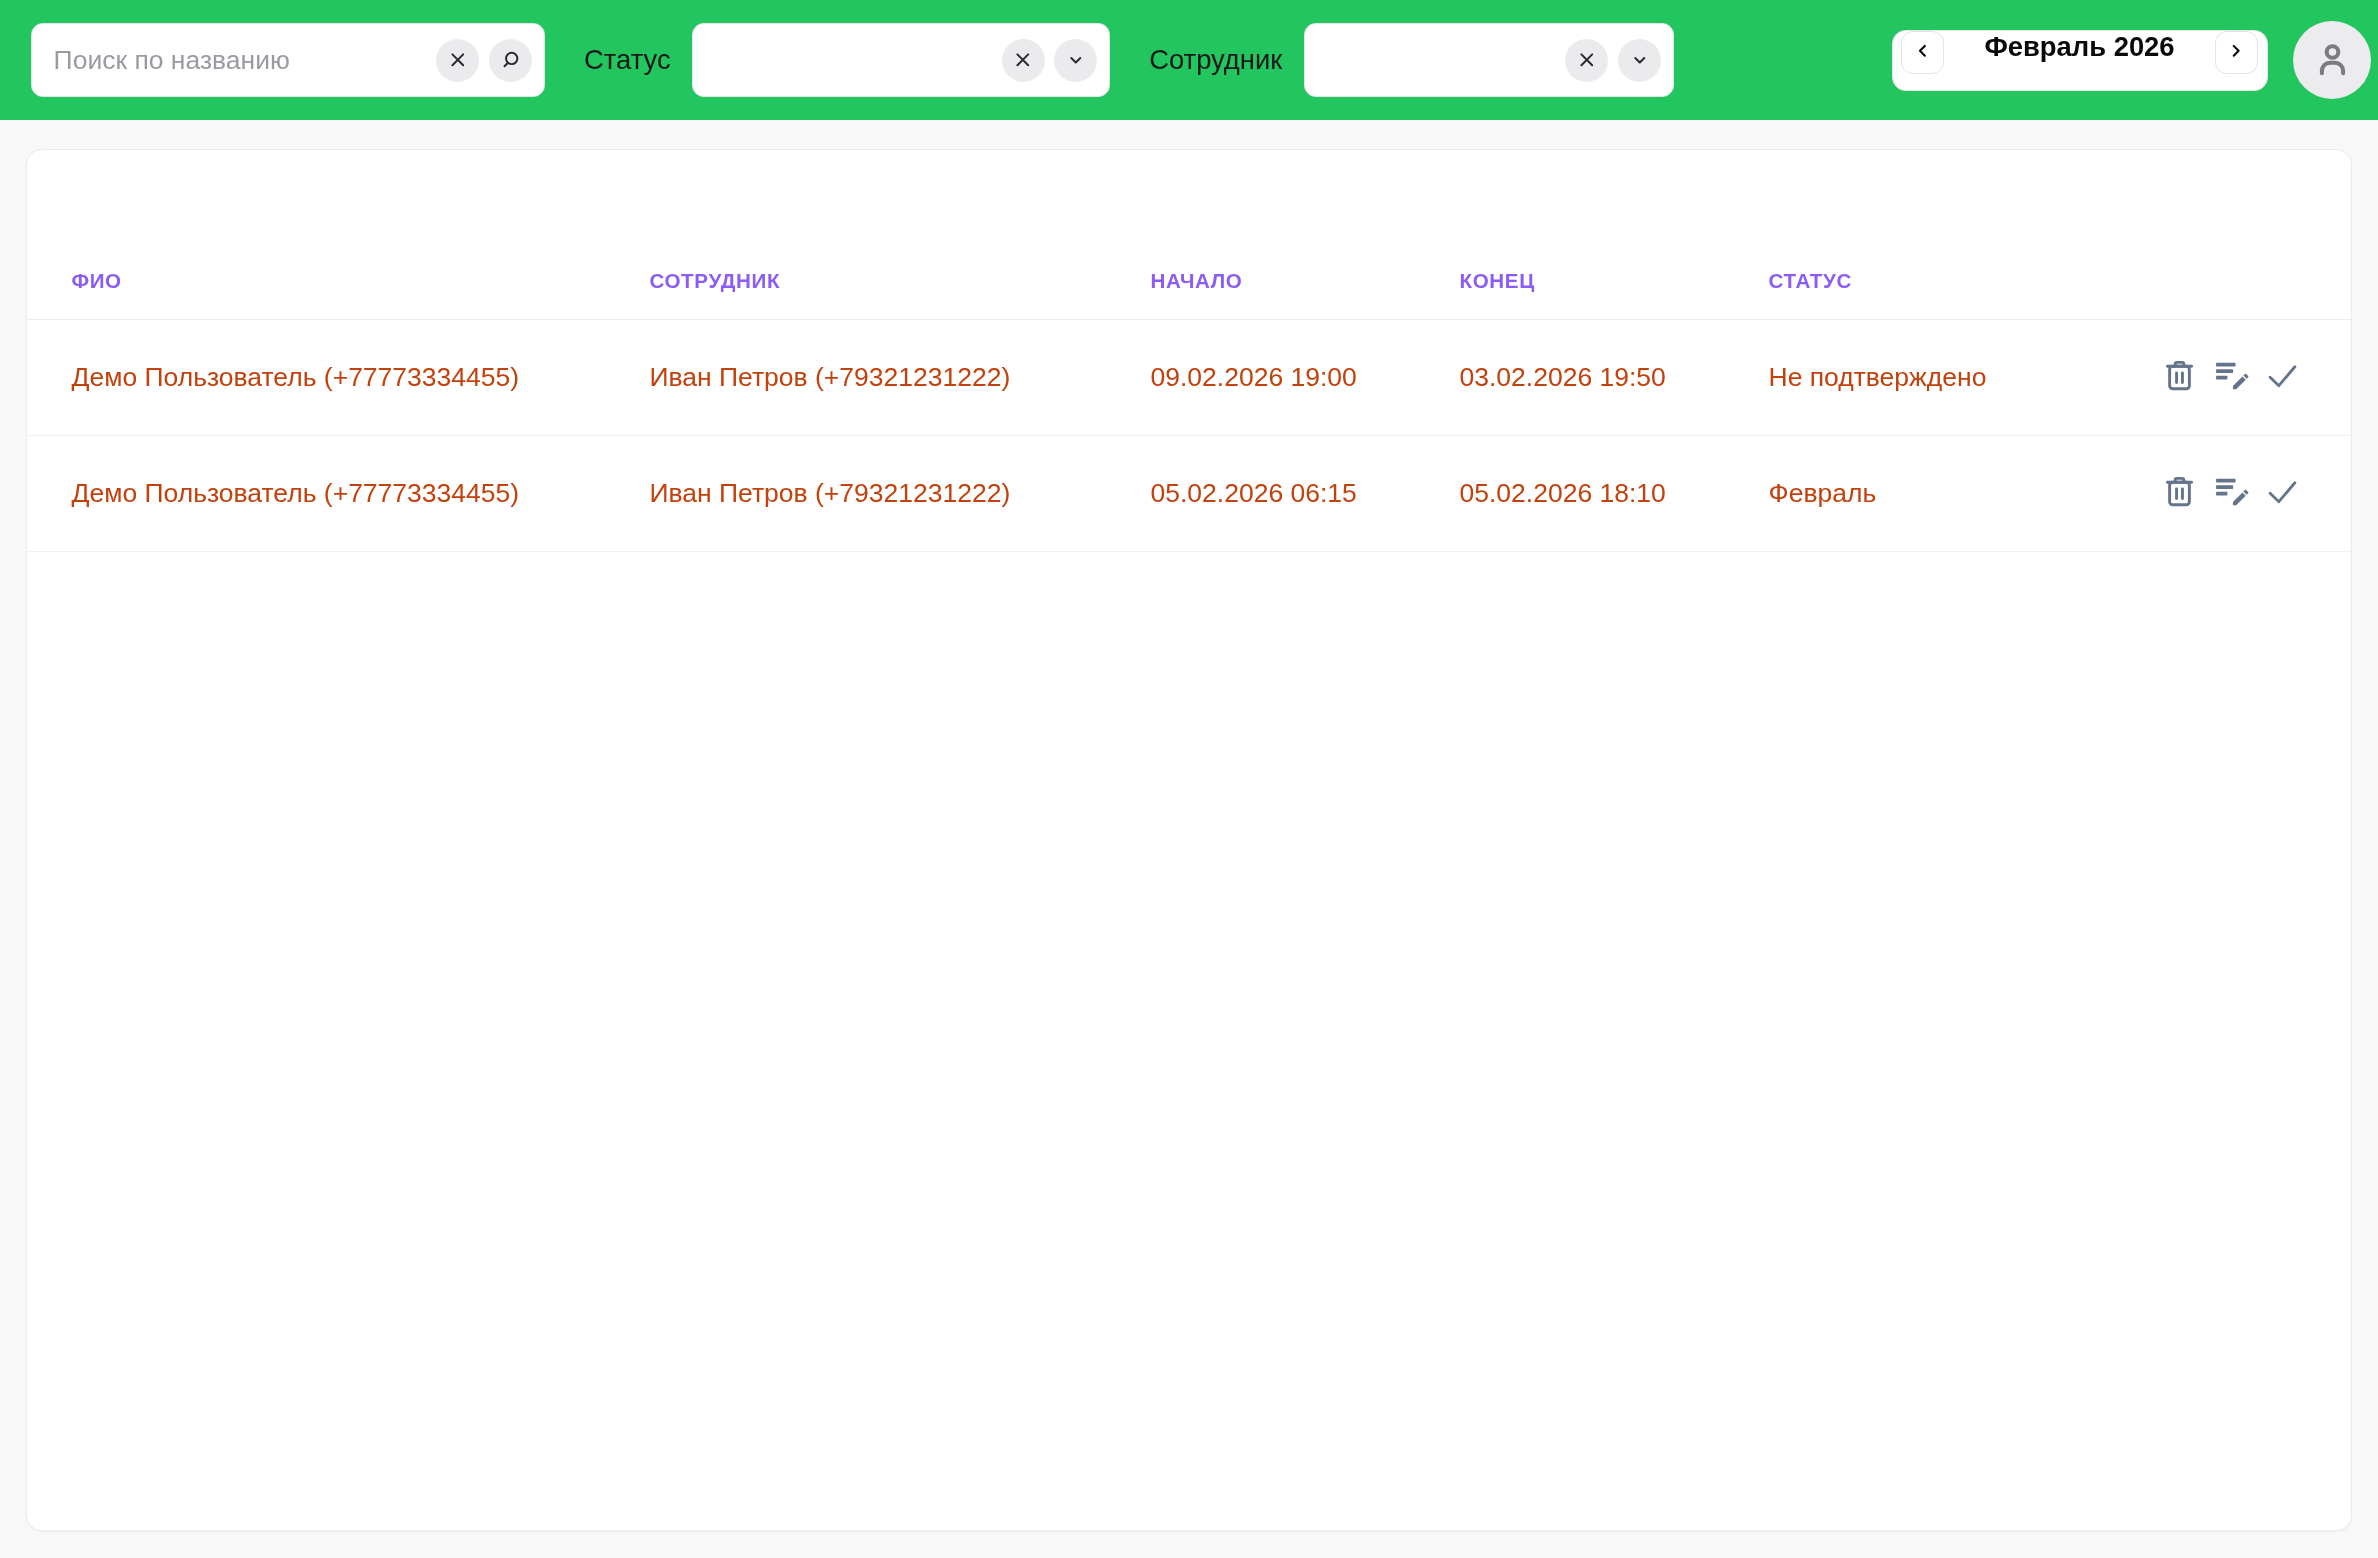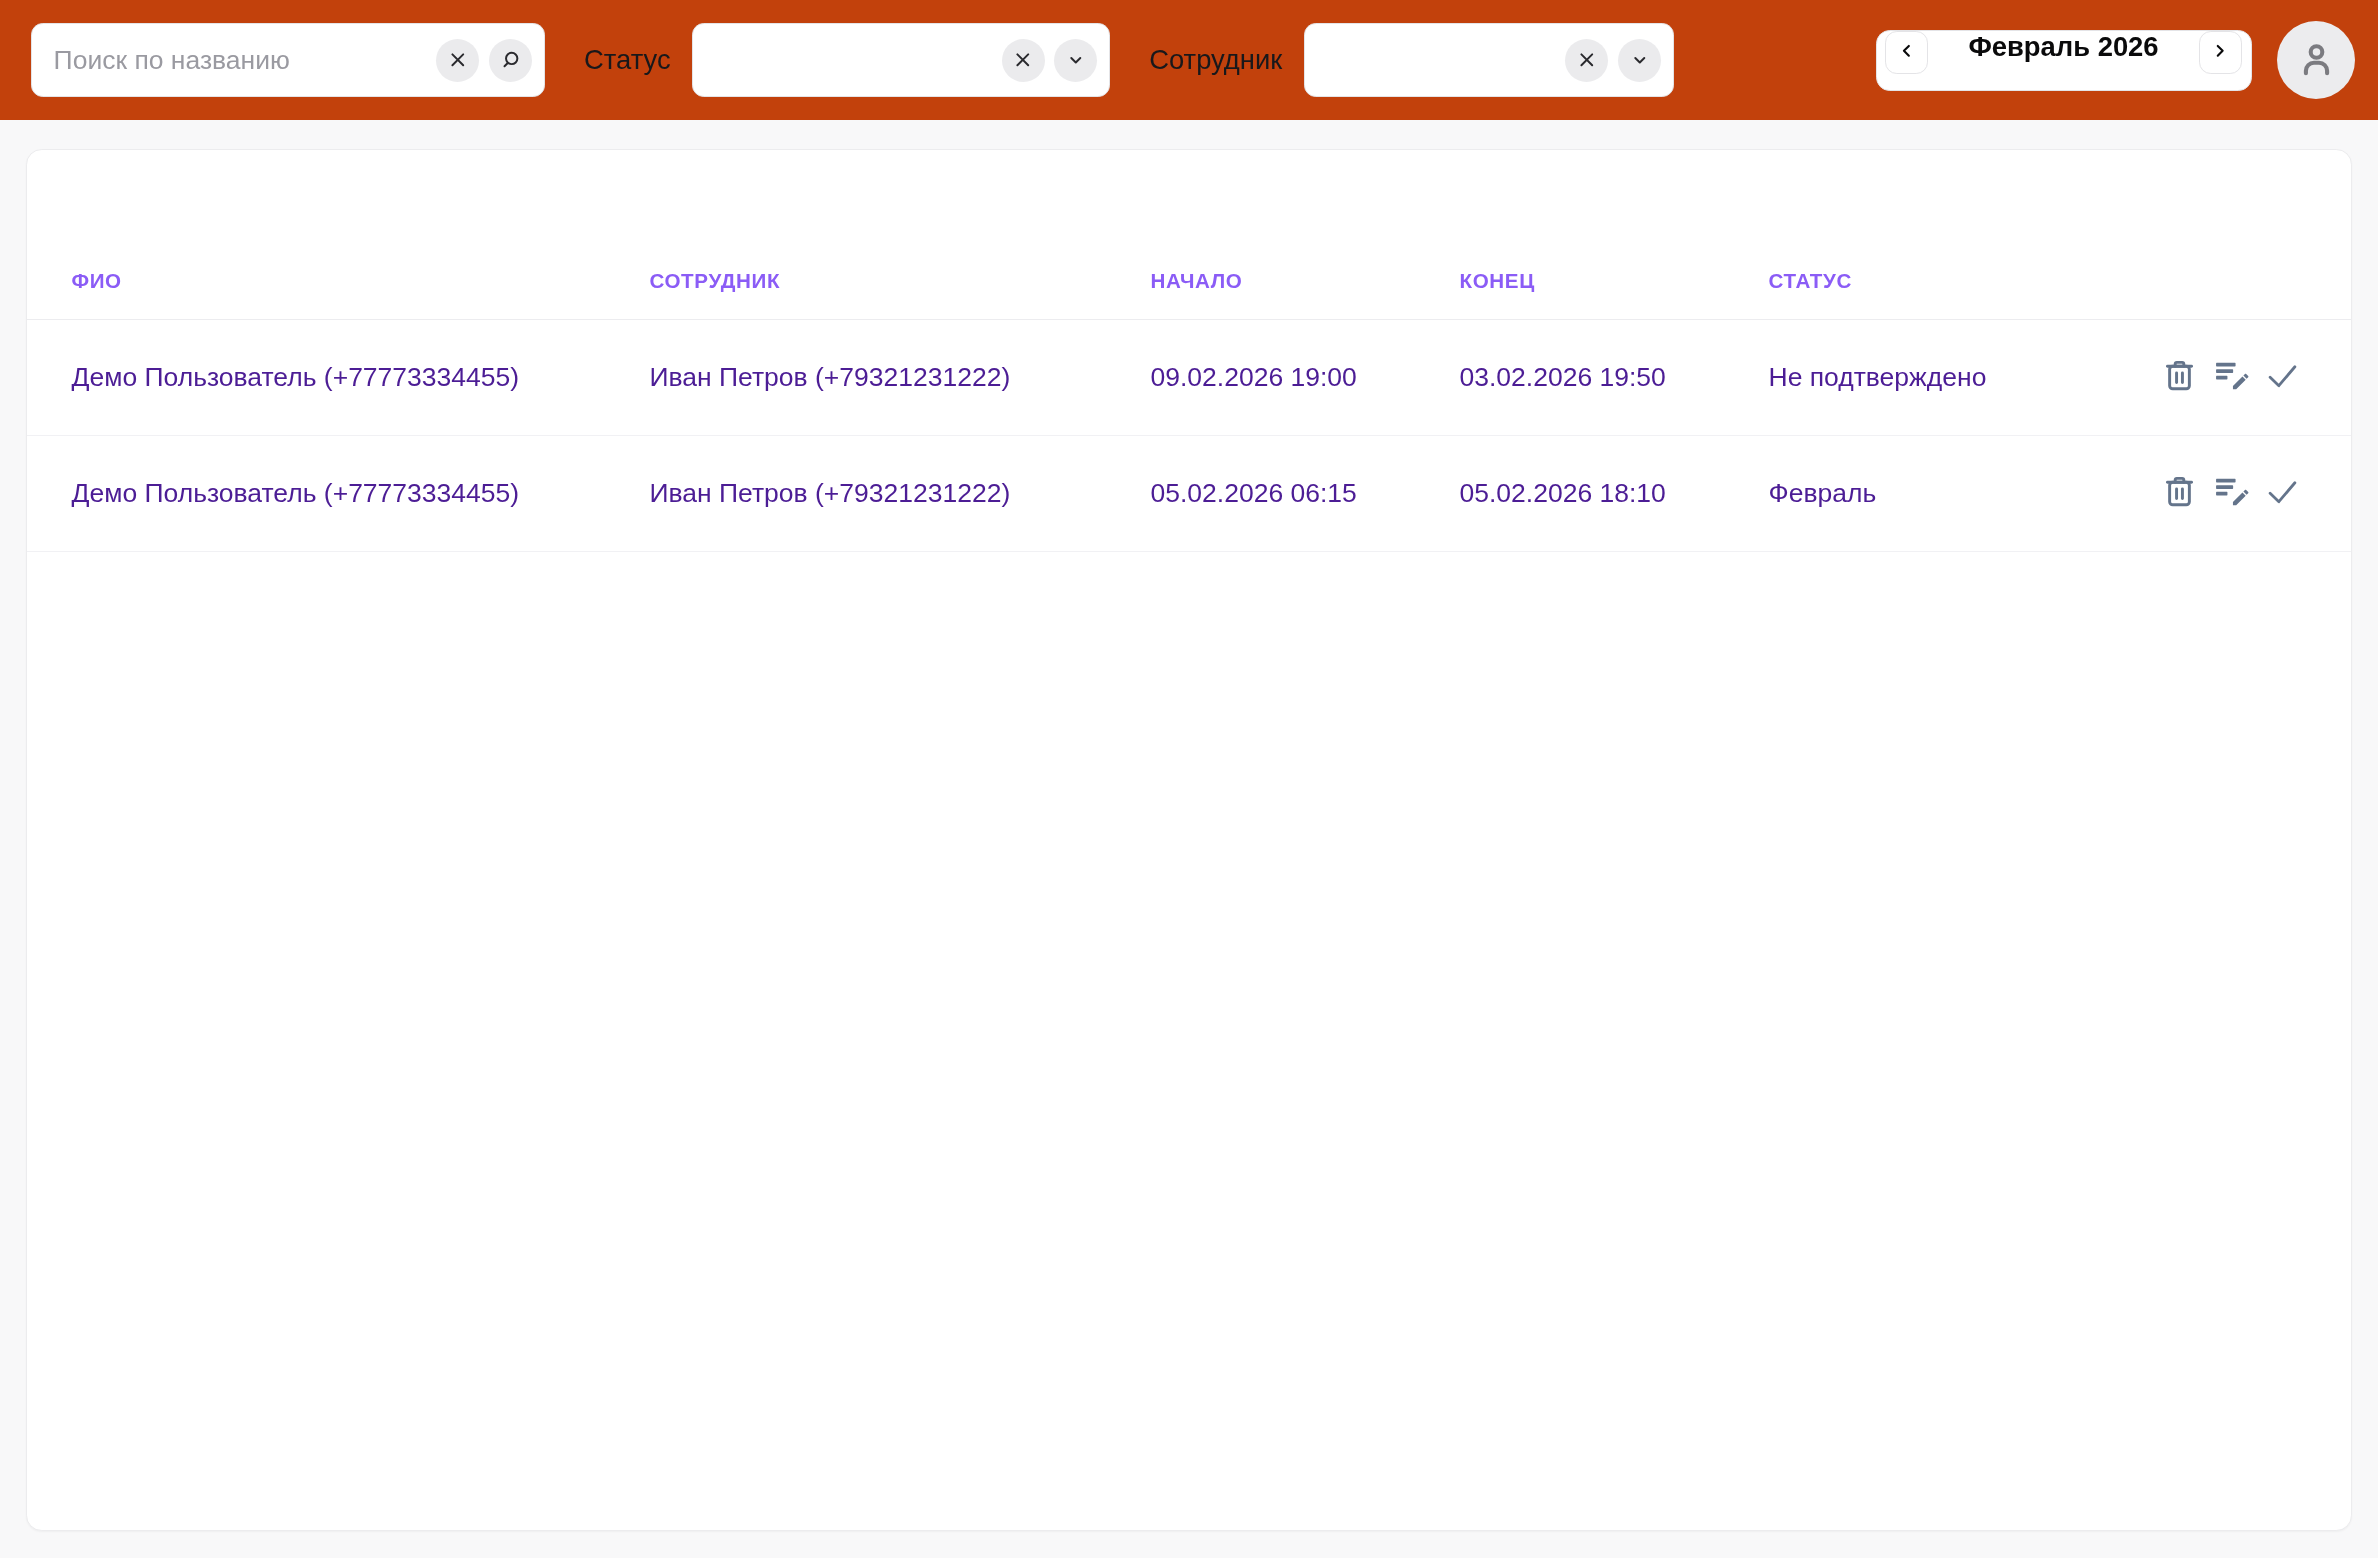--- a/index.html
+++ b/index.html
@@ -5,23 +5,23 @@
   * { margin:0; padding:0; box-sizing:border-box; }
   html,body { width:2379px; height:1558px; }
   body {
     font-family:"Liberation Sans","DejaVu Sans",sans-serif;
     background:#f8f8f9;
     color:#0a0a0b;
     overflow:hidden;
   }
   
   .topbar {
-    height:120px; background:#c2410c;
+    height:120px; background:#22c55e;
     display:flex; align-items:center;
-    padding:0 24px 0 31px;
+    padding:0 8px 0 31px;
   }
   .search-box {
     width:514px; height:74px;
     border:1px solid #e4e4e7; border-radius:11.8px; background:#fff;
     display:flex; align-items:center;
     padding:0 11.8px 0 21.6px; gap:9.8px;
   }
   .search-box input {
     flex:1; min-width:0; border:none; outline:none;
     font:400 26.5px "Liberation Sans","DejaVu Sans",sans-serif;
@@ -85,21 +85,21 @@
     width:100%; border-collapse:collapse; table-layout:fixed;
   }
   table.records th {
     height:114px; vertical-align:bottom; padding-bottom:25.5px;
     text-align:left; font-size:20.6px; font-weight:700; letter-spacing:0.03em;
     color:#8b5cf6; text-transform:uppercase;
     border-bottom:1px solid #ececef;
   }
   table.records td {
     height:116px; vertical-align:middle;
-    font-size:26.5px; color:#4c1d95;
+    font-size:26.5px; color:#c2410c;
     border-bottom:1px solid #f1f1f4;
     white-space:nowrap; overflow:hidden;
   }
   table.records th:first-child, table.records td:first-child { padding-left:45px; }
   .actions-cell { padding-right:51px; }
   .actions {
     display:flex; justify-content:flex-end; align-items:center; gap:13.7px;
   }
   .icon-btn {
     border:none; background:transparent; cursor:pointer; padding:0;

